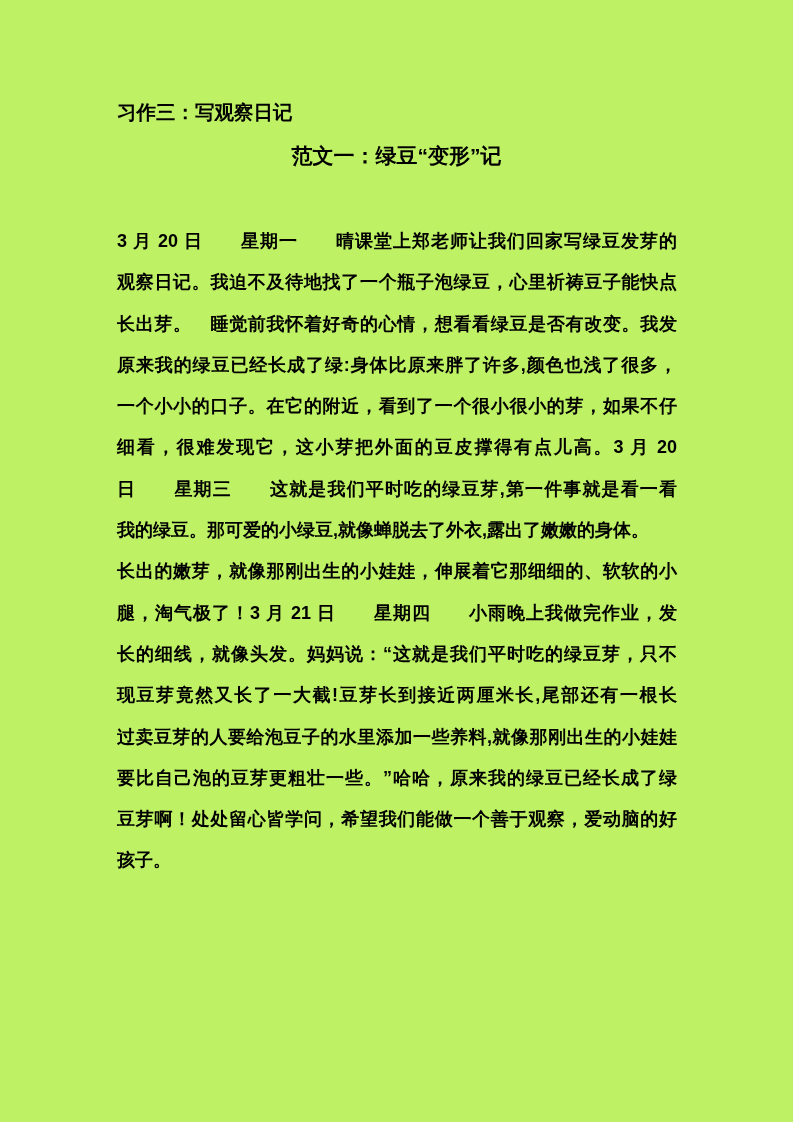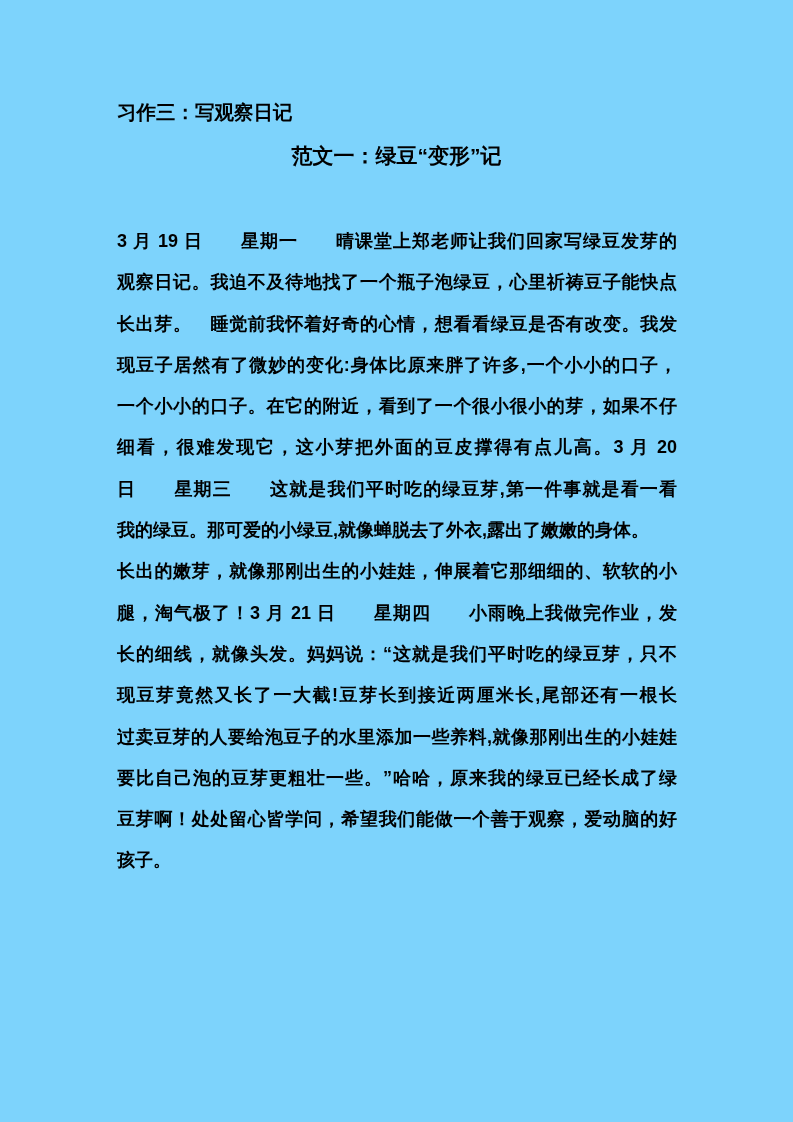--- a/index.html
+++ b/index.html
@@ -4,21 +4,21 @@
 <style>
   html, body {
     margin: 0;
     padding: 0;
     background: #ffffff;
   }
   .page {
     position: relative;
     width: 793px;
     height: 1122px;
-    background: #7dd3fc;
+    background: #bef264;
     overflow: hidden;
     font-family: "Liberation Sans", sans-serif;
     font-weight: 700;
     color: #000000;
   }
   .doc-title {
     position: absolute;
     left: 117px;
     top: 101px;
     font-size: 19.5px;
@@ -54,24 +54,24 @@
     text-align-last: left;
   }
 </style>
 </head>
 <body>
 
 <div class="page">
   <div class="doc-title">习作三：写观察日记</div>
   <div class="doc-subtitle">范文一：绿豆“变形”记</div>
   <div class="doc-body">
-      <div class="line">3 月 19 日　　星期一　　晴课堂上郑老师让我们回家写绿豆发芽的</div>
+      <div class="line">3 月 20 日　　星期一　　晴课堂上郑老师让我们回家写绿豆发芽的</div>
       <div class="line">观察日记。我迫不及待地找了一个瓶子泡绿豆，心里祈祷豆子能快点</div>
       <div class="line">长出芽。　睡觉前我怀着好奇的心情，想看看绿豆是否有改变。我发</div>
-      <div class="line">现豆子居然有了微妙的变化:身体比原来胖了许多,一个小小的口子，</div>
+      <div class="line">原来我的绿豆已经长成了绿:身体比原来胖了许多,颜色也浅了很多，</div>
       <div class="line">一个小小的口子。在它的附近，看到了一个很小很小的芽，如果不仔</div>
       <div class="line">细看，很难发现它，这小芽把外面的豆皮撑得有点儿高。3 月 20</div>
       <div class="line">日　　星期三　　这就是我们平时吃的绿豆芽,第一件事就是看一看</div>
       <div class="line">我的绿豆。那可爱的小绿豆,就像蝉脱去了外衣,露出了嫩嫩的身体。</div>
       <div class="line">长出的嫩芽，就像那刚出生的小娃娃，伸展着它那细细的、软软的小</div>
       <div class="line">腿，淘气极了！3 月 21 日　　星期四　　小雨晚上我做完作业，发</div>
       <div class="line">长的细线，就像头发。妈妈说：“这就是我们平时吃的绿豆芽，只不</div>
       <div class="line">现豆芽竟然又长了一大截!豆芽长到接近两厘米长,尾部还有一根长</div>
       <div class="line">过卖豆芽的人要给泡豆子的水里添加一些养料,就像那刚出生的小娃娃</div>
       <div class="line">要比自己泡的豆芽更粗壮一些。”哈哈，原来我的绿豆已经长成了绿</div>

